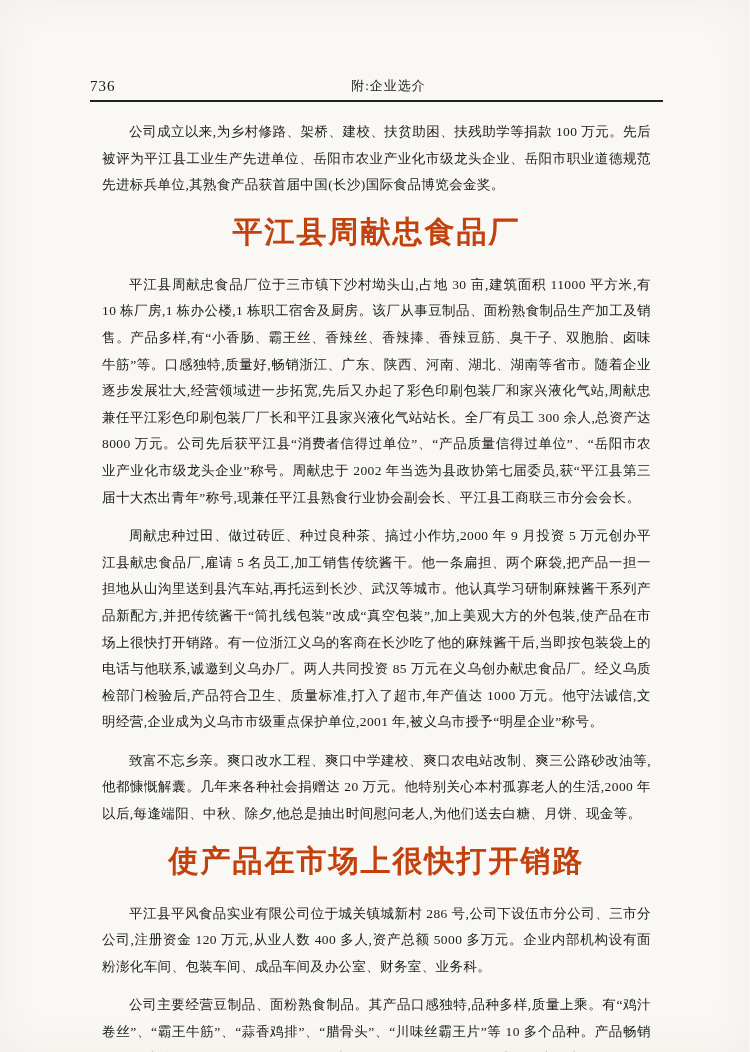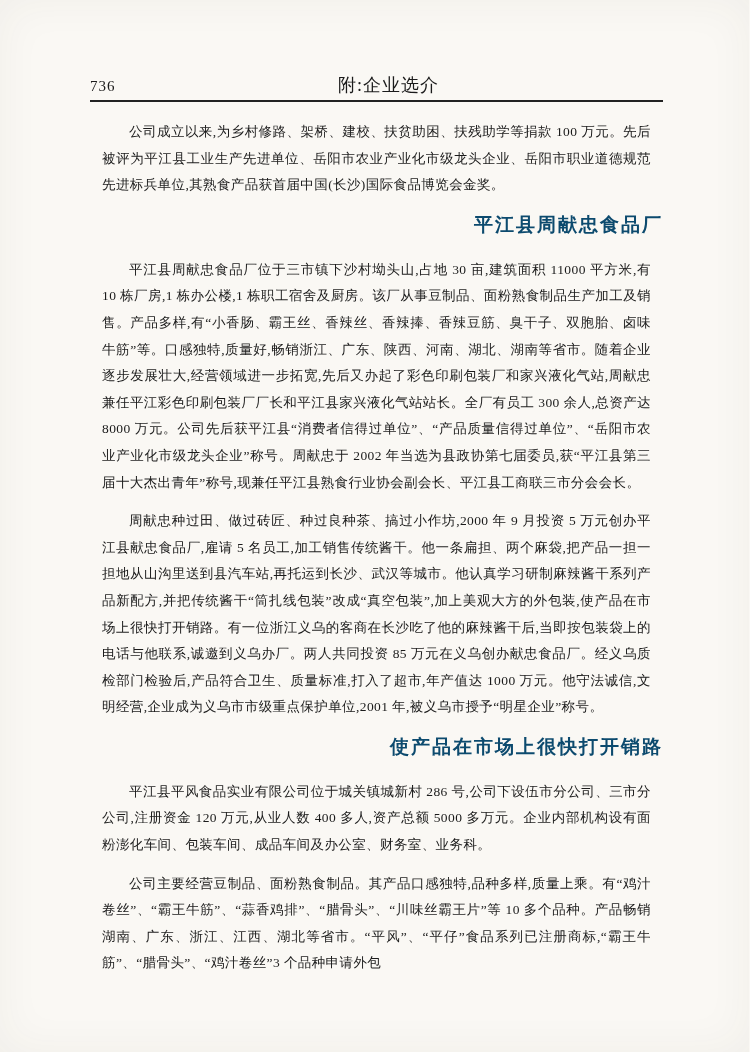--- a/index.html
+++ b/index.html
@@ -25,21 +25,21 @@
     line-height: 19px;
   }
   .page-num {
     font-size: 15px;
     letter-spacing: 1px;
   }
   .running-title {
     position: absolute;
     left: 50%;
     transform: translateX(-50%);
-    font-size: 18px;
+    font-size: 13px;
     letter-spacing: 1px;
     white-space: nowrap;
     padding-left: 24px;
   }
   .header-rule {
     margin-top: 5px;
     border: none;
     border-top: 2px solid #222;
     height: 0;
   }
@@ -50,26 +50,26 @@
     margin: 12px;
     font-size: 13.5px;
     line-height: 26.6px;
     text-align: justify;
     text-justify: inter-ideograph;
     text-indent: 2em;
     letter-spacing: 0.4px;
   }
   h2.company-heading {
     margin: 13px 0 19px 0;
-    text-align: right;
+    text-align: center;
     font-family: "Liberation Sans", "DejaVu Sans", sans-serif;
     font-weight: 700;
-    font-size: 19px;
+    font-size: 30px;
     letter-spacing: 2px;
-    color: #0c4a6e;
+    color: #c2410c;
   }
 </style>
 </head>
 <body>
 
 <div class="page">
 
   <div class="running-header">
     <span class="page-num">736</span>
     <span class="running-title">附:企业选介</span>
@@ -77,20 +77,21 @@
   <hr class="header-rule">
 
   <div class="body-text">
 
     <p class="para">公司成立以来,为乡村修路、架桥、建校、扶贫助困、扶残助学等捐款 100 万元。先后被评为平江县工业生产先进单位、岳阳市农业产业化市级龙头企业、岳阳市职业道德规范先进标兵单位,其熟食产品获首届中国(长沙)国际食品博览会金奖。</p>
 
     <h2 class="company-heading">平江县周献忠食品厂</h2>
 
     <p class="para">平江县周献忠食品厂位于三市镇下沙村坳头山,占地 30 亩,建筑面积 11000 平方米,有 10 栋厂房,1 栋办公楼,1 栋职工宿舍及厨房。该厂从事豆制品、面粉熟食制品生产加工及销售。产品多样,有“小香肠、霸王丝、香辣丝、香辣捧、香辣豆筋、臭干子、双胞胎、卤味牛筋”等。口感独特,质量好,畅销浙江、广东、陕西、河南、湖北、湖南等省市。随着企业逐步发展壮大,经营领域进一步拓宽,先后又办起了彩色印刷包装厂和家兴液化气站,周献忠兼任平江彩色印刷包装厂厂长和平江县家兴液化气站站长。全厂有员工 300 余人,总资产达 8000 万元。公司先后获平江县“消费者信得过单位”、“产品质量信得过单位”、“岳阳市农业产业化市级龙头企业”称号。周献忠于 2002 年当选为县政协第七届委员,获“平江县第三届十大杰出青年”称号,现兼任平江县熟食行业协会副会长、平江县工商联三市分会会长。</p>
     <p class="para">周献忠种过田、做过砖匠、种过良种茶、搞过小作坊,2000 年 9 月投资 5 万元创办平江县献忠食品厂,雇请 5 名员工,加工销售传统酱干。他一条扁担、两个麻袋,把产品一担一担地从山沟里送到县汽车站,再托运到长沙、武汉等城市。他认真学习研制麻辣酱干系列产品新配方,并把传统酱干“筒扎线包装”改成“真空包装”,加上美观大方的外包装,使产品在市场上很快打开销路。有一位浙江义乌的客商在长沙吃了他的麻辣酱干后,当即按包装袋上的电话与他联系,诚邀到义乌办厂。两人共同投资 85 万元在义乌创办献忠食品厂。经义乌质检部门检验后,产品符合卫生、质量标准,打入了超市,年产值达 1000 万元。他守法诚信,文明经营,企业成为义乌市市级重点保护单位,2001 年,被义乌市授予“明星企业”称号。</p>
+    <p class="para">致富不忘乡亲。爽口改水工程、爽口中学建校、爽口农电站改制、爽三公路砂改油等,他都慷慨解囊。几年来各种社会捐赠达 20 万元。他特别关心本村孤寡老人的生活,2000 年以后,每逢端阳、中秋、除夕,他总是抽出时间慰问老人,为他们送去白糖、月饼、现金等。</p>
 
     <h2 class="company-heading">使产品在市场上很快打开销路</h2>
 
     <p class="para">平江县平风食品实业有限公司位于城关镇城新村 286 号,公司下设伍市分公司、三市分公司,注册资金 120 万元,从业人数 400 多人,资产总额 5000 多万元。企业内部机构设有面粉澎化车间、包装车间、成品车间及办公室、财务室、业务科。</p>
     <p class="para">公司主要经营豆制品、面粉熟食制品。其产品口感独特,品种多样,质量上乘。有“鸡汁卷丝”、“霸王牛筋”、“蒜香鸡排”、“腊骨头”、“川味丝霸王片”等 10 多个品种。产品畅销湖南、广东、浙江、江西、湖北等省市。“平风”、“平仔”食品系列已注册商标,“霸王牛筋”、“腊骨头”、“鸡汁卷丝”3 个品种申请外包</p>
 
   </div>
 </div>
 
 </body></html>

